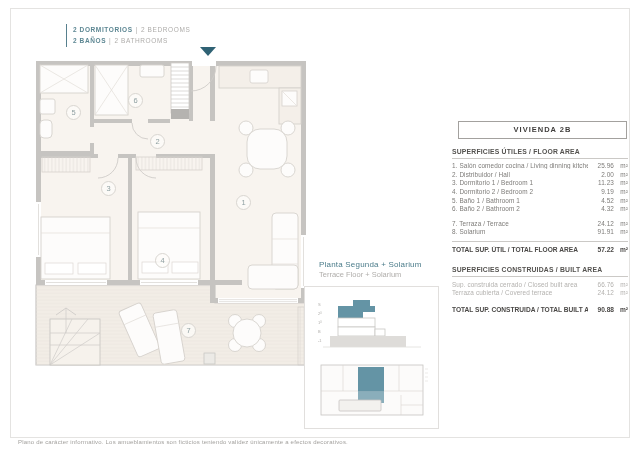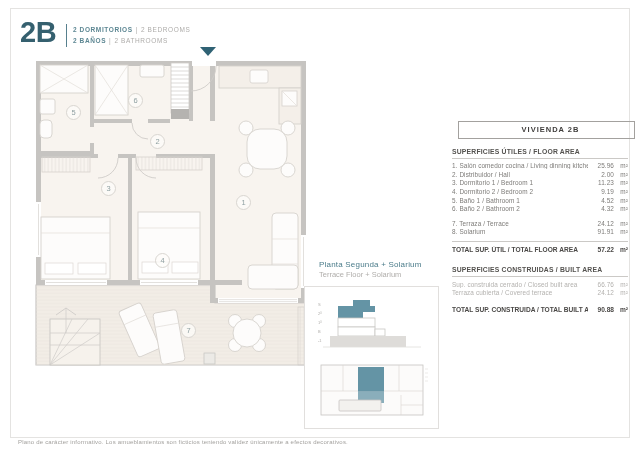--- a/index.html
+++ b/index.html
@@ -24,21 +24,21 @@
         background:rgba(253,252,250,.75);color:#8fa0a2;font-size:7.5px;line-height:13px;text-align:center;}
   
   #legend-title{position:absolute;left:319px;top:260px;font-size:8px;font-weight:normal;color:#4b7c8a;letter-spacing:.2px;}
   #legend-sub{position:absolute;left:319px;top:270px;font-size:7.5px;color:#b0aeab;}
   #legend-box{position:absolute;left:304px;top:286px;width:133px;height:141px;border:1px solid #e1dfdd;background:#fff;}
   #elev{position:absolute;left:8px;top:6px;}
   #siteplan{position:absolute;left:10px;top:74px;}
   
   #tbl{position:absolute;left:452px;top:121px;width:176px;}
   #tbl-titlebox{margin-left:6px;width:167px;height:16px;border:1px solid #a3a19e;
-                text-align:center;font-size:7.5px;font-weight:bold;letter-spacing:1px;color:#3f3d3b;line-height:16px;padding-left:8px;}
+                text-align:center;font-size:7.5px;font-weight:bold;letter-spacing:1px;color:#3f3d3b;line-height:16px;}
   .theading{margin-top:9px;font-size:6.8px;font-weight:bold;color:#54524f;letter-spacing:.2px;
             border-bottom:1px solid #cbc9c6;padding-bottom:2.5px;}
   .trow{display:flex;align-items:center;height:8.6px;font-size:6.4px;color:#7d7b78;letter-spacing:.1px;}
   .trow .tlabel{flex:1;white-space:nowrap;overflow:hidden;}
   .trow .tval{width:26px;text-align:right;}
   .trow .tunit{width:14px;text-align:right;}
   .rows-block{margin-top:3px;}
   .rows-gap{margin-top:6px;}
   .hairline{border-top:1px solid #cbc9c6;margin-top:5px;}
   .ttotal{display:flex;align-items:center;margin-top:4px;font-size:6.6px;font-weight:bold;color:#4a4846;}
@@ -48,21 +48,20 @@
   .light .trow{color:#b3b1ae;}
   
   #footer{position:absolute;left:18px;top:439px;font-size:6px;color:#a3a19e;letter-spacing:.2px;}
 </style>
 </head>
 <body>
 
 <div id="page">
   <div id="frame"></div>
 
-  <div id="unit">2B</div>
   <div id="hdr-divider"></div>
   <div id="hdr-lines">
     <div><span class="hdr-es">2 DORMITORIOS</span><span class="hdr-sep">|</span><span class="hdr-en">2 BEDROOMS</span></div>
     <div><span class="hdr-es">2 BAÑOS</span><span class="hdr-sep">|</span><span class="hdr-en">2 BATHROOMS</span></div>
   </div>
 
   <div id="entry-tri"></div>
 
   <svg id="plansvg" width="276" height="312" viewBox="0 0 276 312">
     <defs>

